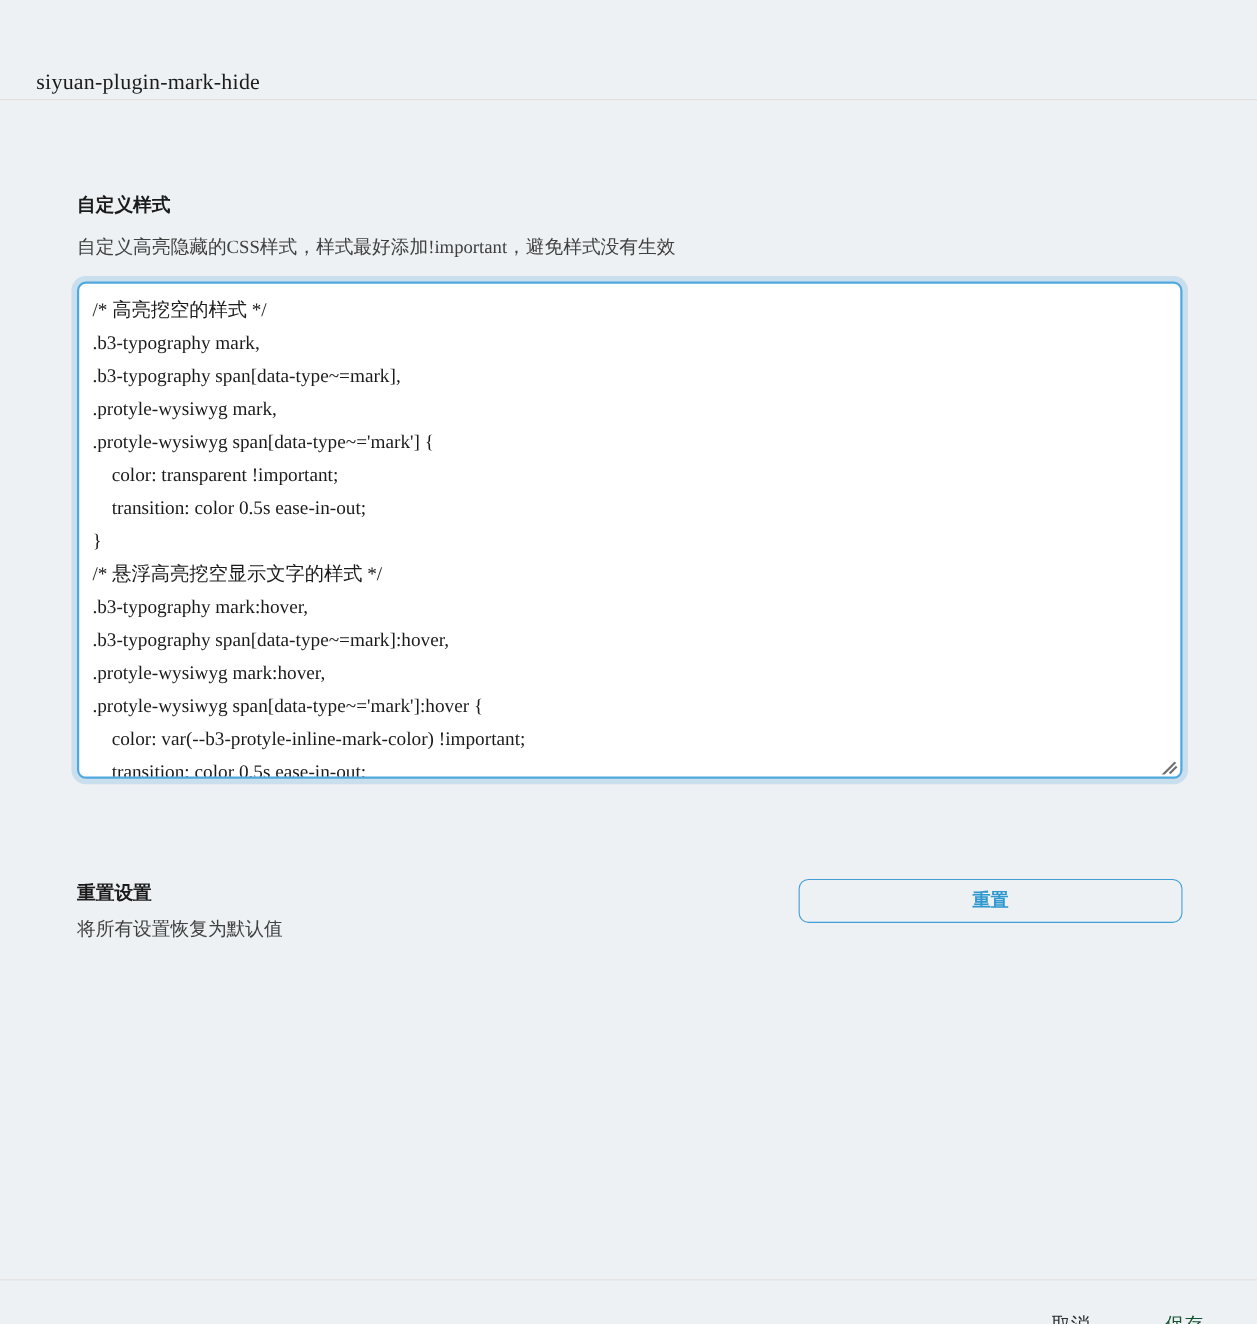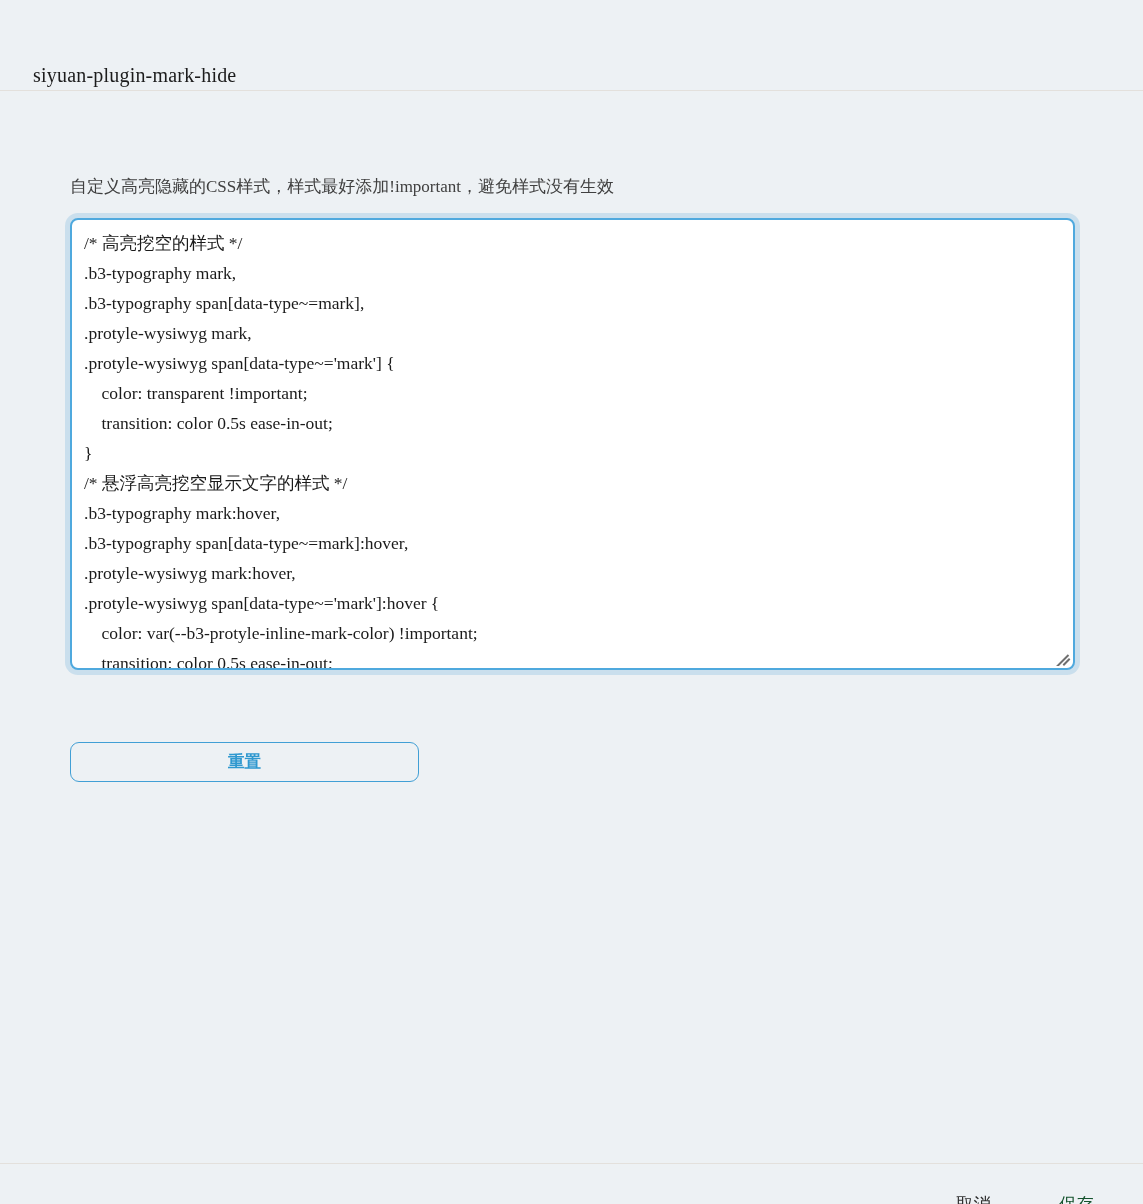--- a/index.html
+++ b/index.html
@@ -115,20 +115,21 @@
 
 <div class="app">
 
   <header class="dialog-header">
     <div class="dialog-title">siyuan-plugin-mark-hide</div>
   </header>
 
   <main class="settings-content">
 
     <section>
+      <div class="setting-title">自定义样式</div>
       <div class="setting-desc">自定义高亮隐藏的CSS样式，样式最好添加!important，避免样式没有生效</div>
 
       <div class="code-editor" role="textbox" aria-multiline="true">
         <pre class="code"><span>/* 高亮挖空的样式 */
 .b3-typography mark,
 .b3-typography span[data-type~=mark],
 .protyle-wysiwyg mark,
 .protyle-wysiwyg span[data-type~='mark'] {
     color: transparent !important;
     transition: color 0.5s ease-in-out;
@@ -140,20 +141,24 @@
 .protyle-wysiwyg span[data-type~='mark']:hover {
     color: var(--b3-protyle-inline-mark-color) !important;
     transition: color 0.5s ease-in-out;
 }
     </span><span class="caret"></span></pre>
         <div class="resize-grip"></div>
       </div>
     </section>
 
     <section class="setting-row">
+      <div>
+        <div class="setting-title">重置设置</div>
+        <div class="setting-desc">将所有设置恢复为默认值</div>
+      </div>
       <button class="reset-btn">重置</button>
     </section>
 
   </main>
 
   <footer class="dialog-footer">
     <button class="text-btn cancel">取消</button>
     <button class="text-btn save">保存</button>
   </footer>
 

